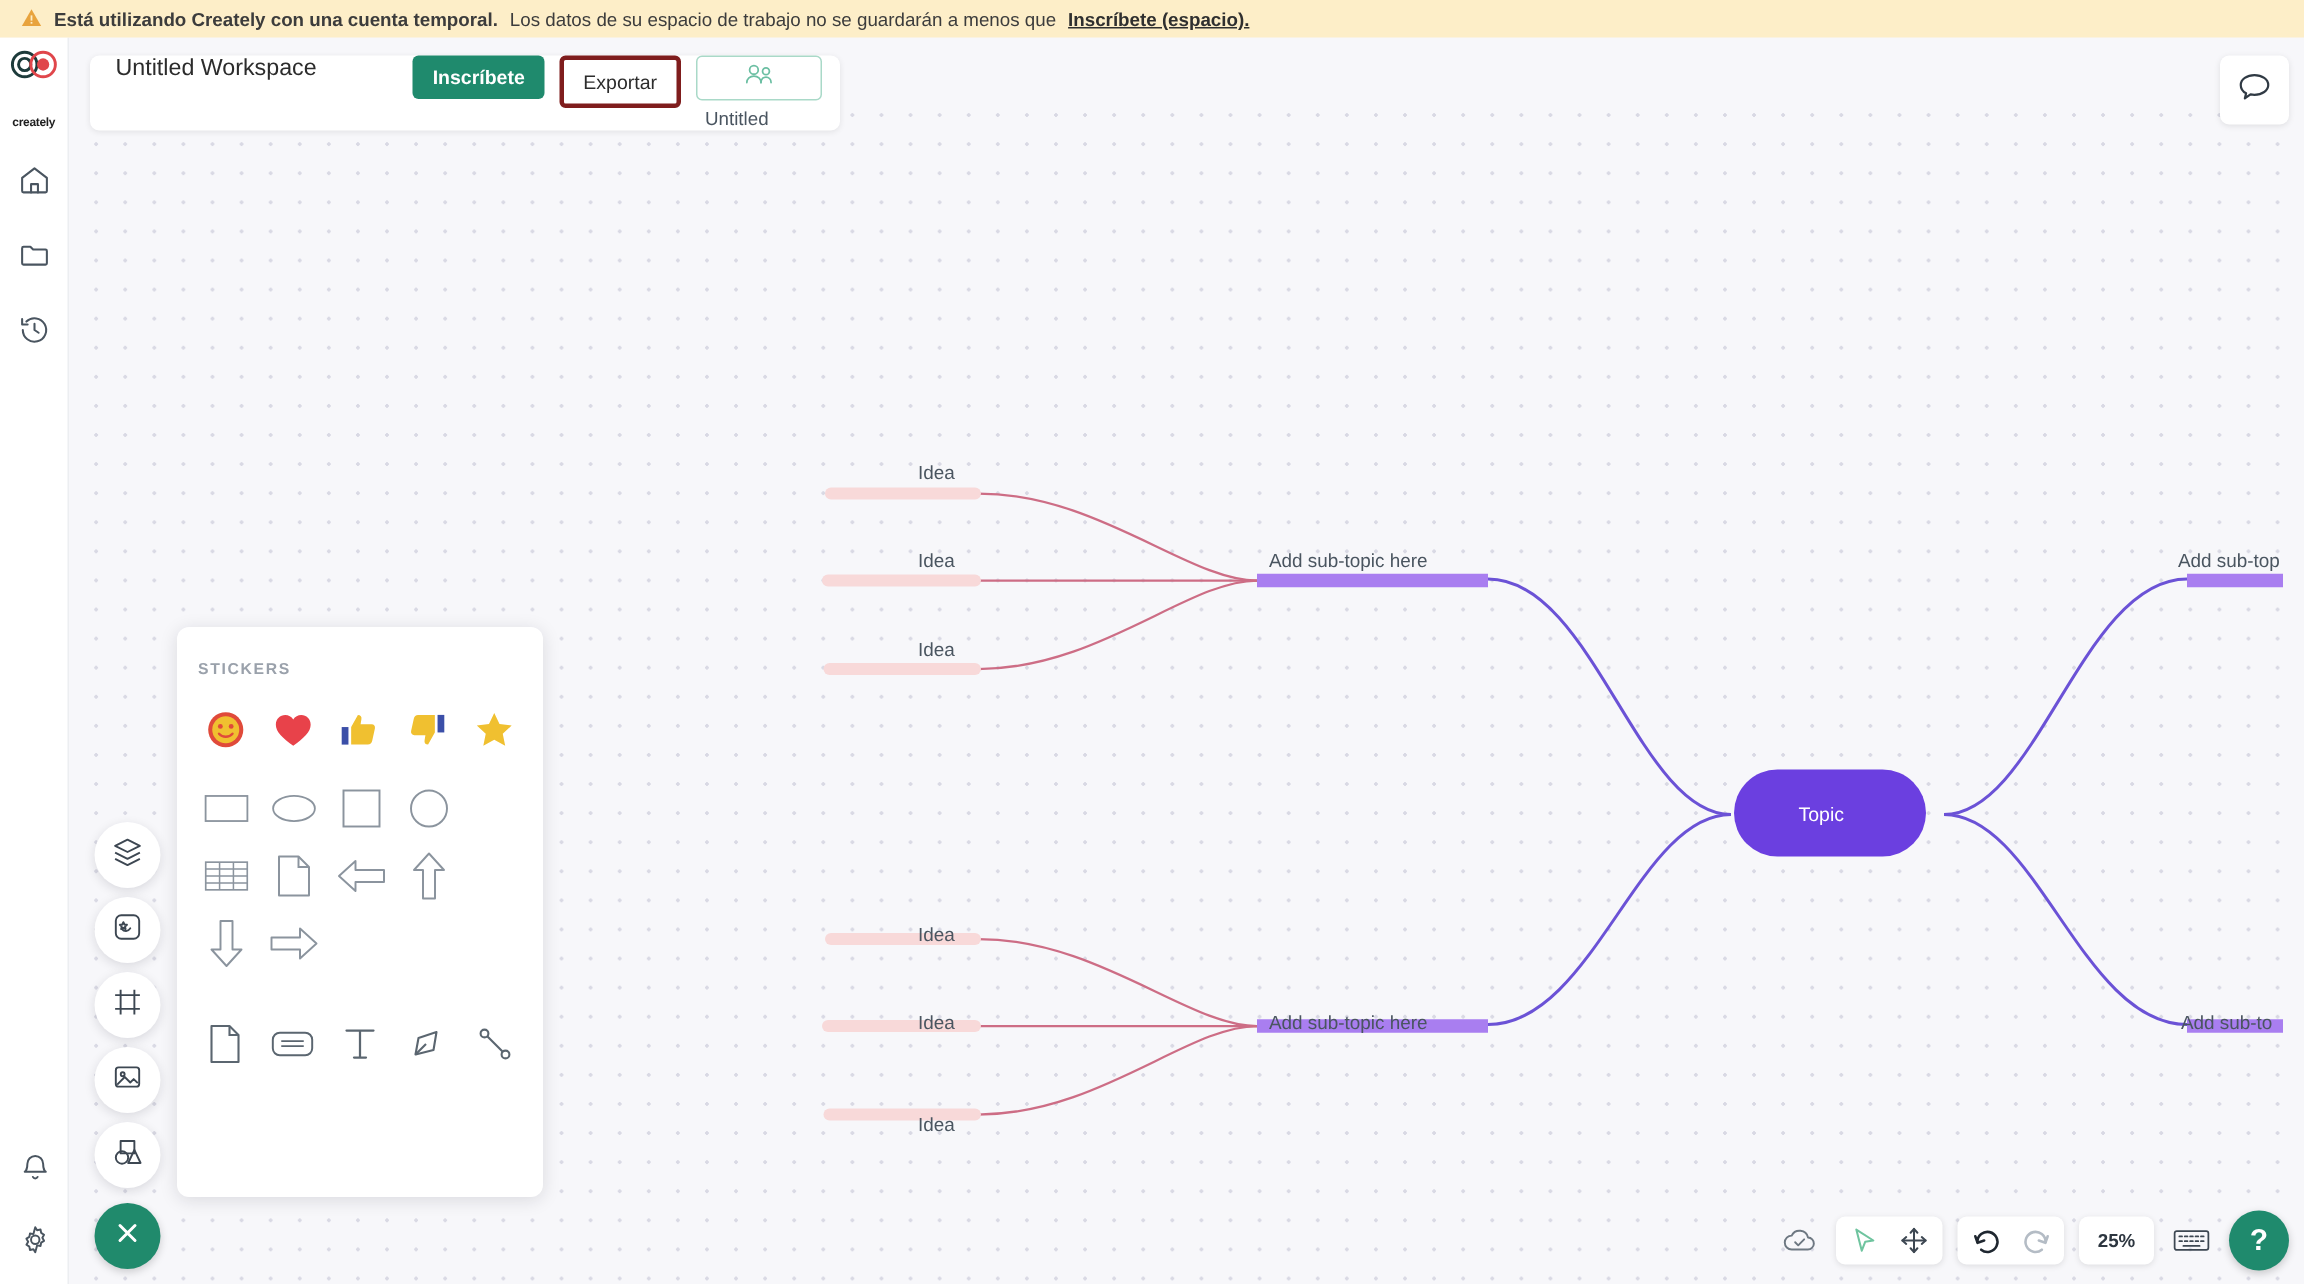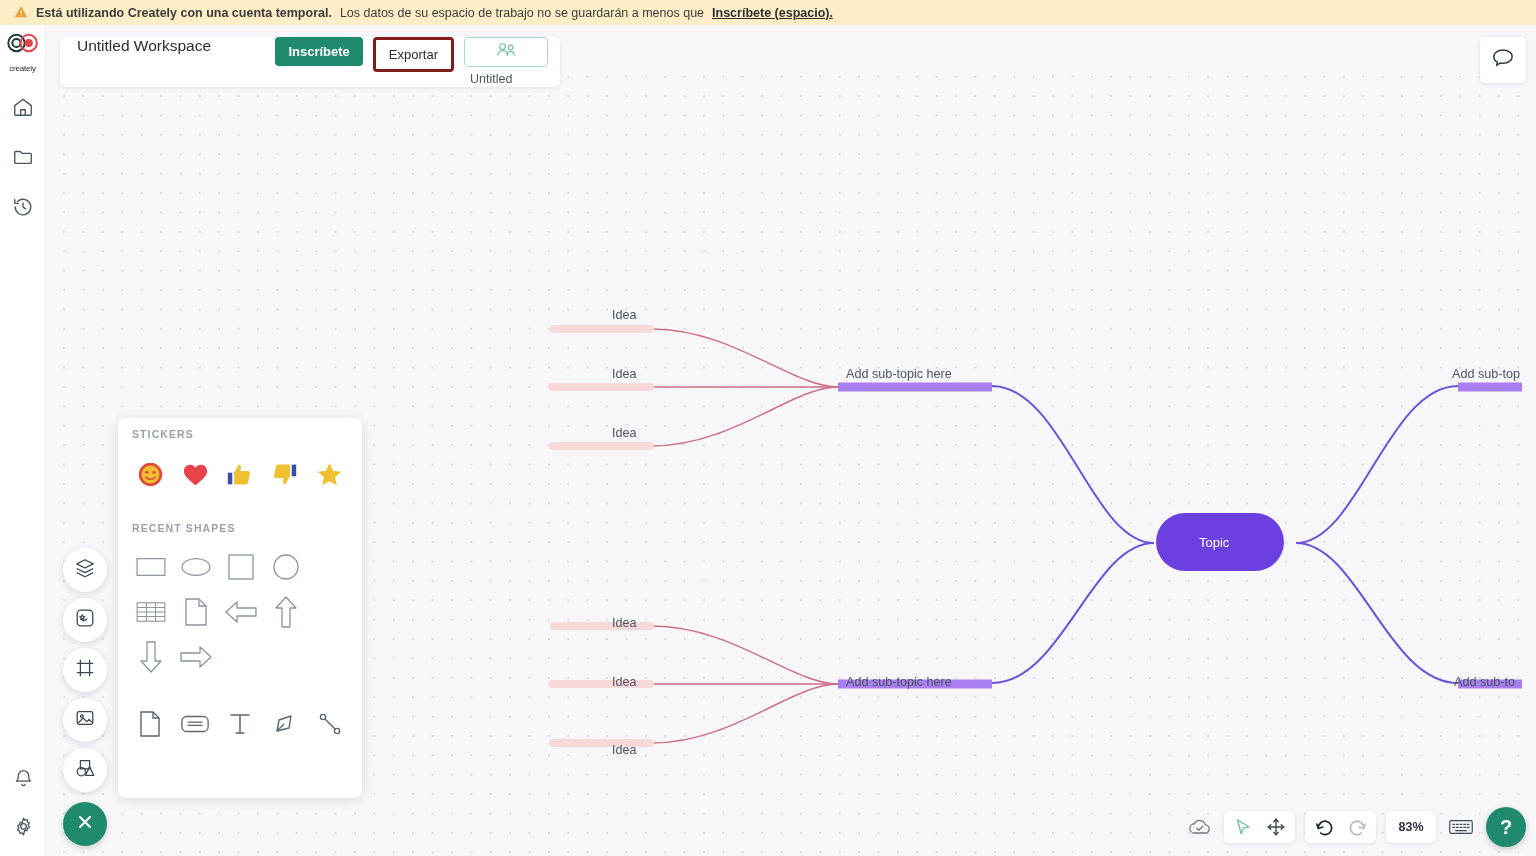--- a/index.html
+++ b/index.html
@@ -27,21 +27,21 @@
 
   
   .rail {
     position: absolute; left: 0; top: 25px; width: 46px; height: 831px;
     background: #ffffff;
     border-right: 1px solid #eceef1;
     z-index: 35;
     display: flex; flex-direction: column; align-items: center;
   }
   .logo { margin-top: 8px; width: 44px; display:flex; flex-direction:column; align-items:center; }
-  .logo .logo-word { font-size: 8px; font-weight: normal; color: #1f1f1f; letter-spacing: -0.2px; margin-top: 7px;}
+  .logo .logo-word { font-size: 8px; font-weight: bold; color: #1f1f1f; letter-spacing: -0.2px; margin-top: 19px;}
   .rail-icons { margin-top: 22px; display: flex; flex-direction: column; gap: 26px; align-items: center; }
   .rail-ico { width: 24px; height: 24px; color: #4a5560; display:flex; align-items:center; justify-content:center; cursor: pointer; }
   .rail-bottom { position:absolute; bottom: 18px; left:0; width: 46px; display:flex; flex-direction:column; gap: 24px; align-items:center; }
 
   
   .header {
     position: absolute; left: 60px; top: 37px; width: 500px; height: 50px;
     background: #ffffff; border-radius: 6px;
     box-shadow: 0 1px 4px rgba(0,0,0,0.09);
     display: flex; align-items: flex-start; padding: 0 12px 0 17px; gap: 10px;
@@ -336,21 +336,21 @@
         <svg width="22" height="22" viewBox="0 0 24 24" fill="none" stroke="#3d4752" stroke-width="1.4" stroke-linejoin="round">
           <rect x="7" y="4" width="10" height="9"></rect>
           <circle cx="8" cy="16" r="4.5"></circle>
           <path d="M17 10.5 21.5 20H12.5Z"></path>
         </svg>
       </span>
     </div>
   </div>
 
   <div class="panel">
-    <div style="padding-top:10px;">
+    <div style="padding-top:22px;">
       <div class="panel-sec-title">STICKERS</div>
     </div>
     <div class="sticker-row">
       <div class="sticker-cell">
         <svg width="27" height="27" viewBox="0 0 30 30">
           <circle cx="15" cy="15" r="13" fill="#e04a3a"></circle>
           <circle cx="15" cy="15" r="10" fill="#f0c030"></circle>
           <circle cx="11" cy="12.5" r="1.8" fill="#e04a3a"></circle>
           <circle cx="19" cy="12.5" r="1.8" fill="#e04a3a"></circle>
           <path d="M10 18c2.5 3 7.5 3 10 0" fill="none" stroke="#e04a3a" stroke-width="1.8" stroke-linecap="round"></path>
@@ -373,23 +373,20 @@
           <path d="M21 4v13l-5 9c-2 0-3-1.2-2.6-3.2L14 19H5.8c-1.7 0-2.8-1.4-2.4-3l2-9.2C5.7 5.2 6.9 4 8.6 4Z" fill="#f0c030"></path>
         </svg>
       </div>
       <div class="sticker-cell">
         <svg width="27" height="27" viewBox="0 0 30 30">
           <path d="M15 2.5l3.9 8.3 9 1.1-6.6 6.1 1.8 8.9L15 22.4 6.9 26.9l1.8-8.9-6.6-6.1 9-1.1Z" fill="#f0c030"></path>
         </svg>
       </div>
     </div>
 
-    <div style="padding-top:28px;">
-      <div class="panel-sec-title">RECENT SHAPES</div>
-    </div>
 
     <div class="shapes-grid">
       <div class="shape-cell">
         <svg width="32" height="26" viewBox="0 0 34 28">
             <rect x="2" y="5" width="30" height="18" fill="none" stroke="#8b949e" stroke-width="1.3"></rect>
           </svg>
       </div>
       <div class="shape-cell">
         <svg width="32" height="26" viewBox="0 0 34 28">
             <ellipse cx="17" cy="14" rx="15" ry="9" fill="none" stroke="#8b949e" stroke-width="1.3"></ellipse>
@@ -513,21 +510,21 @@
         </svg>
       </div>
       <div class="bb-item">
         <svg width="21" height="21" viewBox="0 0 22 22" fill="none" stroke="#b4bcc5" stroke-width="1.8" stroke-linecap="round" stroke-linejoin="round">
           <path d="M17.5 11.5a7 7 0 1 0-2.6 5.4"></path>
           <path d="M19 7.5l-1.6 4.6-4.6-1.6"></path>
         </svg>
       </div>
     </div>
 
-    <div class="bb-zoom">83%</div>
+    <div class="bb-zoom">25%</div>
 
     <div class="bb-kbd">
       <svg width="26" height="18" viewBox="0 0 28 20" fill="none" stroke="#3d4752" stroke-width="1.3">
         <rect x="1.5" y="3" width="25" height="14" rx="1.6"></rect>
         <path d="M5 7h2M9 7h2M13 7h2M17 7h2M21 7h2M5 10.5h2M9 10.5h2M13 10.5h2M17 10.5h2M21 10.5h2M8 14h12" stroke-linecap="round"></path>
       </svg>
     </div>
 
     <div class="help-fab">?</div>
   </div>

